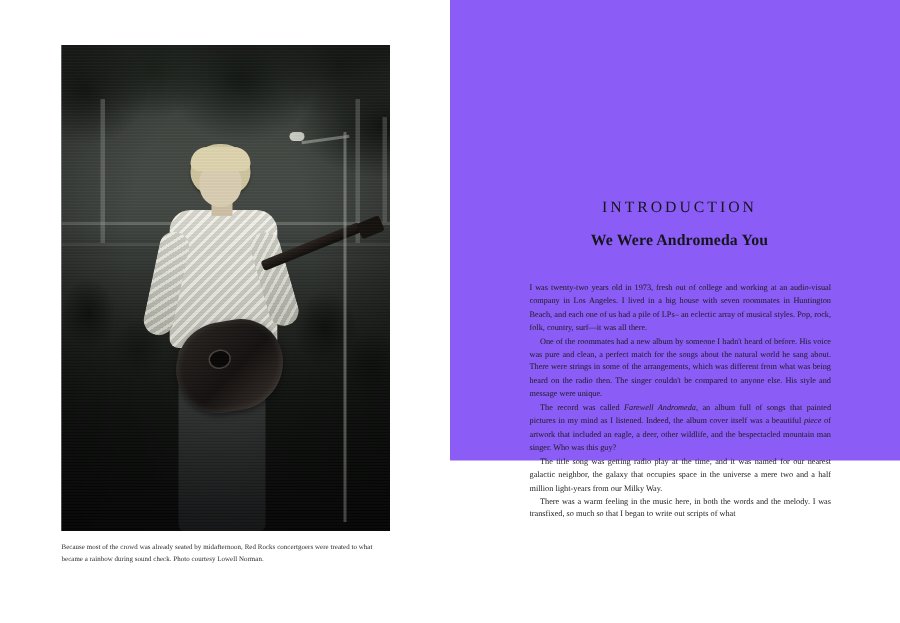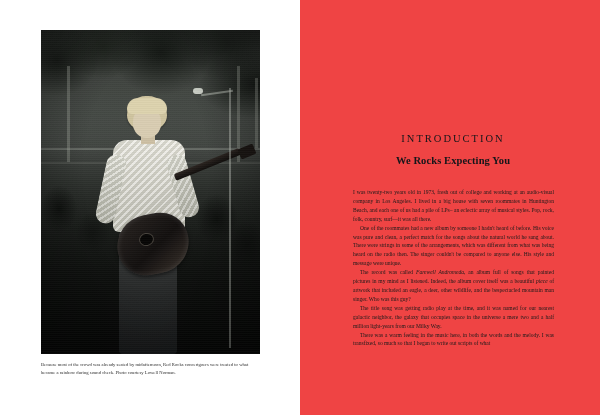--- a/index.html
+++ b/index.html
@@ -238,22 +238,22 @@
     font-family: "Liberation Serif", serif;
     font-size: 4.6px;
     line-height: 1.75;
     color: #2b2b2b;
     letter-spacing: .01em;
   }
   
   .page-right {
     position: relative;
     width: 300px;
-    height: 415px;
-    background: #ef4444;
+    height: 307px;
+    background: #8b5cf6;
   }
   .chapter-label {
     position: absolute;
     left: 53px;
     top: 133px;
     width: 200px;
     text-align: center;
     font-family: "Liberation Serif", serif;
     font-size: 10.5px;
     letter-spacing: .19em;
@@ -323,21 +323,21 @@
 
       <div class="vignette"></div>
       <div class="grain"></div>
     </div>
 
     <div class="caption">Because most of the crowd was already seated by midafternoon, Red Rocks concertgoers were treated to what became a rainbow during sound check. Photo courtesy Lowell Norman.</div>
   </div>
 
   <div class="page-right">
     <div class="chapter-label">INTRODUCTION</div>
-    <div class="chapter-title">We Rocks Expecting You</div>
+    <div class="chapter-title">We Were Andromeda You</div>
 
     <div class="body-text">
       <p>I was twenty-two years old in 1973, fresh out of college and working at an audio-visual company in Los Angeles. I lived in a big house with seven roommates in Huntington Beach, and each one of us had a pile of LPs– an eclectic array of musical styles. Pop, rock, folk, country, surf—it was all there.</p>
       <p class="indent">One of the roommates had a new album by someone I hadn't heard of before. His voice was pure and clean, a perfect match for the songs about the natural world he sang about. There were strings in some of the arrangements, which was different from what was being heard on the radio then. The singer couldn't be compared to anyone else. His style and message were unique.</p>
       <p class="indent" id="para-3">The record was called <em>Farewell Andromeda</em>, an album full of songs that painted pictures in my mind as I listened. Indeed, the album cover itself was a beautiful <em>piece</em> of artwork that included an eagle, a deer, other wildlife, and the bespectacled mountain man singer. Who was this guy?</p>
       <p class="indent">The title song was getting radio play at the time, and it was named for our nearest galactic neighbor, the galaxy that occupies space in the universe a mere two and a half million light-years from our Milky Way.</p>
       <p class="indent">There was a warm feeling in the music here, in both the words and the melody. I was transfixed, so much so that I began to write out scripts of what</p>
     </div>
   </div>
 

